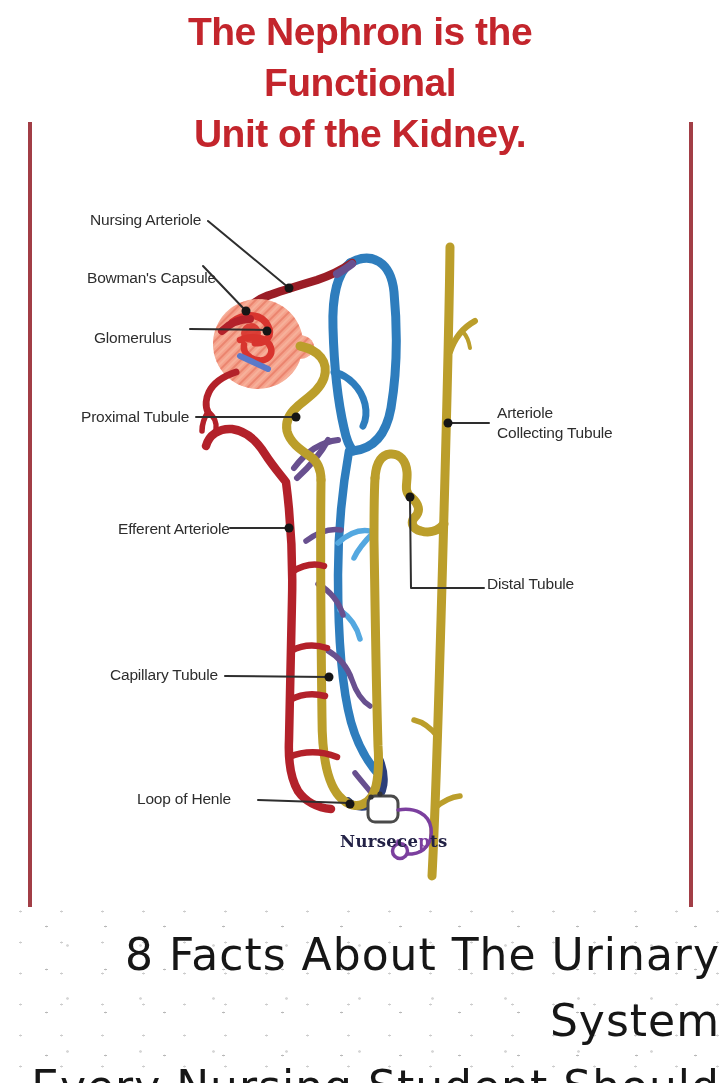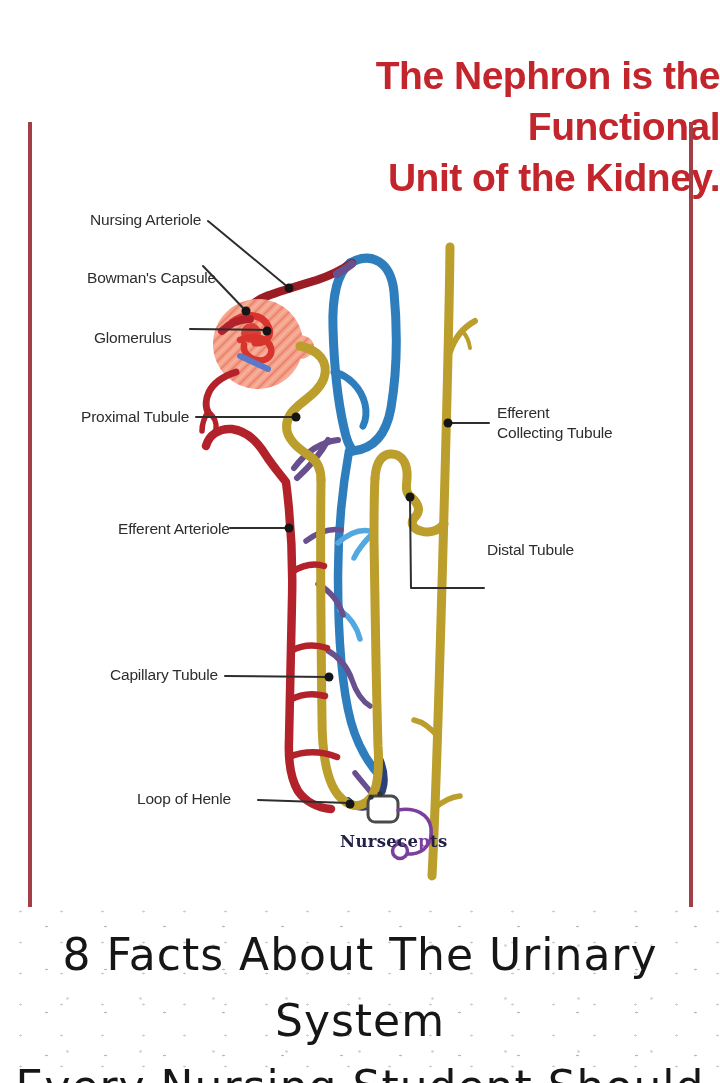--- a/index.html
+++ b/index.html
@@ -1,22 +1,22 @@
 <!DOCTYPE html>
 <html style="--title-red: #c3252c; --bar-red: #a23e46; --label-ink: #2d2d2d; --footer-ink: #161616; --vessel-red: #b3212a; --vessel-dark-red: #9a1d26; --vessel-blue: #2e7dbd; --vessel-light-blue: #54a8e0; --vessel-navy: #2c3f79; --vessel-yellow: #bb9e2b; --vessel-purple: #68508f; --glom-pink: #f5a28c; --glom-squiggle: #d8342e; --logo-ink: #232246; --logo-purple: #7b3f9e;"><head>
 <meta charset="utf-8">
 <style>
   html,body{margin:0;padding:0;background:#fff;}
   .canvas{position:relative;width:720px;height:1083px;background:#ffffff;overflow:hidden;
           font-family:"Liberation Sans",sans-serif;}
 
   
-  .title{position:absolute;top:6px;left:0;width:720px;text-align:right;
+  .title{position:absolute;top:6px;left:0;width:720px;text-align:center;
          color:var(--title-red);font-weight:bold;font-size:39px;line-height:51px;
-         letter-spacing:-0.5px;font-family:"Liberation Sans",sans-serif;margin-top:44px;}
+         letter-spacing:-0.5px;font-family:"Liberation Sans",sans-serif;}
 
   
   .side-bar{position:absolute;top:122px;width:4px;height:785px;background:var(--bar-red);}
   .side-bar.left{left:28px;}
   .side-bar.right{left:689px;}
 
   
   .diagram{position:absolute;left:0;top:0;width:720px;height:1083px;}
   .diagram path,.diagram line,.diagram polyline{fill:none;stroke-linecap:round;stroke-linejoin:round;}
   .v-yel{stroke:var(--vessel-yellow);}
@@ -38,21 +38,21 @@
 
   
   .logo{position:absolute;left:330px;top:790px;width:140px;height:84px;}
   .logo-svg{position:absolute;left:0;top:0;width:140px;height:84px;}
   .logo-text{position:absolute;left:10px;top:42px;font-family:"DejaVu Serif",serif;
              font-weight:bold;font-size:16.5px;color:var(--logo-ink);letter-spacing:0.3px;}
   .logo-text .mid{color:var(--logo-purple);}
 
   
   .footer{position:absolute;left:0;top:896px;width:720px;height:187px;
-          text-align:center;color:var(--footer-ink);
+          text-align:right;color:var(--footer-ink);
           font-size:44px;line-height:66px;padding-top:26px;box-sizing:border-box;
           letter-spacing:1px;font-family:"DejaVu Sans",sans-serif;
           background-image:
             radial-gradient(rgba(0,0,0,0.20) 1px, transparent 1.6px),
             radial-gradient(rgba(0,0,0,0.28) 1px, transparent 1.5px),
             radial-gradient(rgba(0,0,0,0.16) 1.3px, transparent 1.9px);
           background-size:41px 31px,59px 43px,73px 53px;
           background-position:0 0,17px 9px,31px 23px;}
 </style>
 </head>
@@ -167,22 +167,22 @@
     </g>
   </svg>
 
   <div class="lbl" style="left:90px;top:210px;">Nursing Arteriole</div>
   <div class="lbl" style="left:87px;top:256px;margin-top:12px;">Bowman's Capsule</div>
   <div class="lbl" style="left:94px;top:308px;margin-top:20px;">Glomerulus</div>
   <div class="lbl" style="left:81px;top:407px;">Proximal Tubule</div>
   <div class="lbl" style="left:118px;top:519px;text-align:right;">Efferent Arteriole</div>
   <div class="lbl" style="left:110px;top:665px;">Capillary Tubule</div>
   <div class="lbl" style="left:137px;top:789px;">Loop of Henle</div>
-  <div class="lbl wrap" style="left:497px;top:403px;">Efferent Collecting Tubule</div>
-  <div class="lbl" style="left:487px;top:540px;">Distal Tubule</div>
+  <div class="lbl wrap" style="left:497px;top:403px;">Arteriole Collecting Tubule</div>
+  <div class="lbl" style="left:487px;top:574px;">Distal Tubule</div>
 
   <div class="logo">
     <svg class="logo-svg" viewBox="0 0 140 84">
       <rect x="38" y="6" width="30" height="26" rx="7" fill="#ffffff" stroke="#4a4a4a" stroke-width="3"></rect>
       <circle cx="41" cy="7" r="2.6" fill="#333333"></circle>
       <circle cx="50" cy="4" r="2.6" fill="#333333"></circle>
       <path d="M68,20 C85,17 99,24 101,38 C103,53 94,63 82,64 C73,65 67,59 68,51" fill="none" stroke="var(--logo-purple)" stroke-width="3.5" stroke-linecap="round"></path>
       <circle cx="70" cy="61" r="7.5" fill="#ffffff" stroke="var(--logo-purple)" stroke-width="3.5"></circle>
     </svg>
     <div class="logo-text"><span>Nursece</span><span class="mid">p</span><span>ts</span></div>

